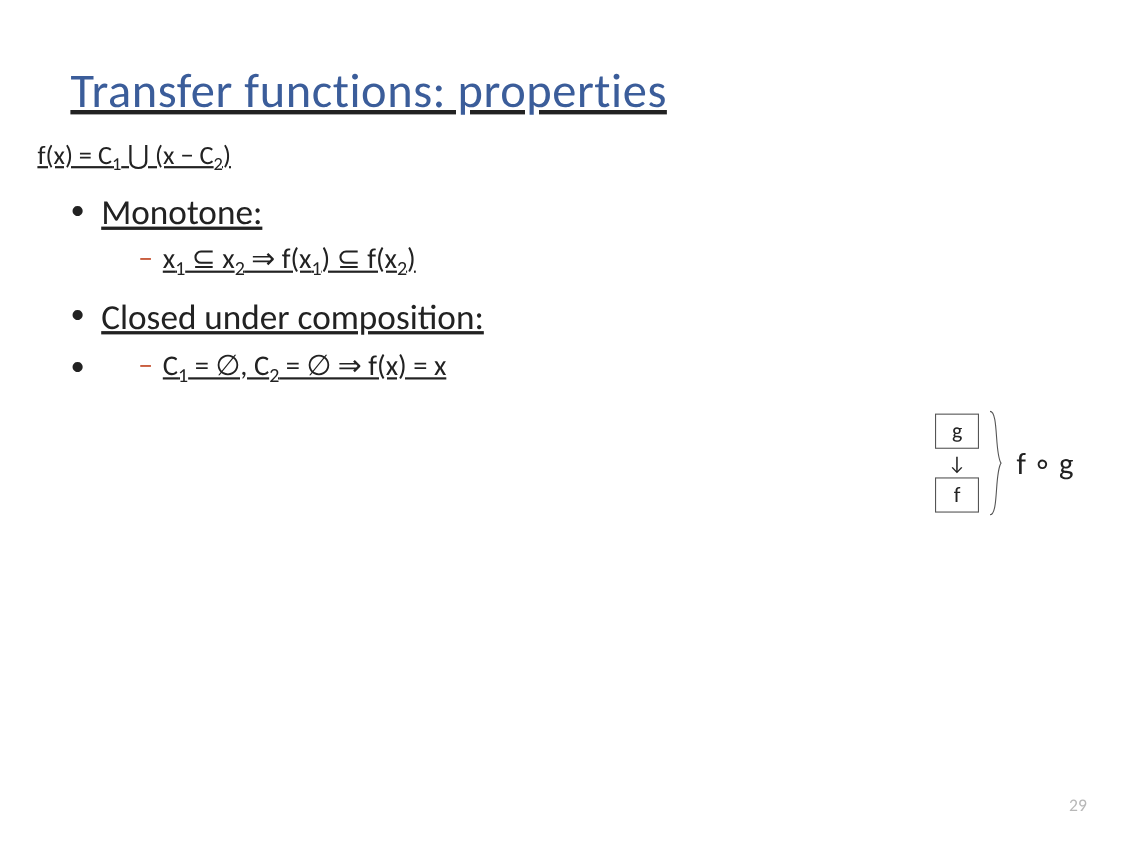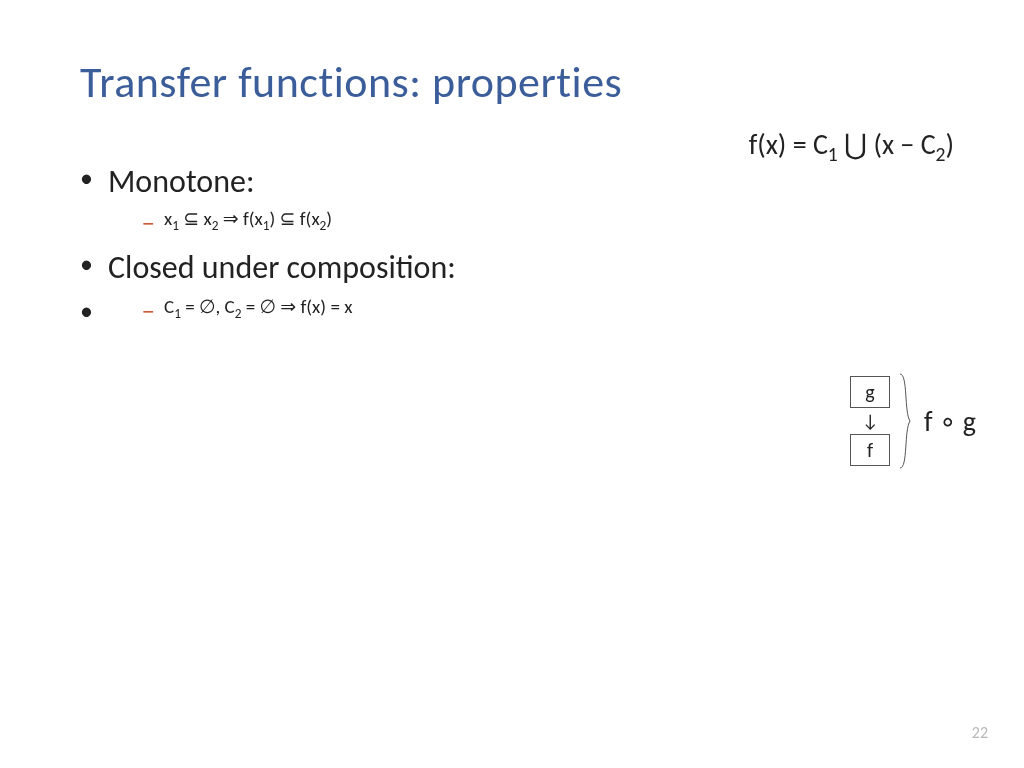--- a/index.html
+++ b/index.html
@@ -10,33 +10,35 @@
     background: #fff;
     font-family: "Calibri", "Segoe UI", Arial, sans-serif;
     color: #222;
     position: relative;
   }
   .slide {
     width: 1024px;
     height: 764px;
     position: relative;
     box-sizing: border-box;
-    padding: 55px 70px 40px 80px;
+    padding: 55px 70px 40px 64px;
+    text-decoration: underline;
   }
   .title {
     font-size: 44px;
     color: #3b5d9a;
     font-weight: 400;
     margin-bottom: 18px;
     letter-spacing: 0.5px;
   }
   .formula {
-    font-size: 28px;
-    text-align: right;
+    font-size: 24px;
+    text-align: left;
     margin-left: -30px;
+    margin-bottom: 18px;
   }
   ul.top {
     list-style: none;
     padding: 0;
     margin: 0;
   }
   ul.top > li {
     font-size: 32px;
     margin-bottom: 8px;
     position: relative;
@@ -49,21 +51,21 @@
     top: 0;
     color: #222;
     font-size: 26px;
   }
   ul.sub {
     list-style: none;
     padding: 0;
     margin: 6px 0 18px 34px;
   }
   ul.sub > li {
-    font-size: 19px;
+    font-size: 26px;
     margin-bottom: 8px;
     position: relative;
     padding-left: 22px;
     color: #222;
   }
   ul.sub > li::before {
     content: "−";
     position: absolute;
     left: 0;
     top: 0;
@@ -156,14 +158,14 @@
       <div class="box">f</div>
     </div>
     <div class="brace">
       <svg width="14" height="98" viewBox="0 0 14 98">
         <path d="M2 2 C10 2 6 40 12 49 C6 58 10 96 2 96" stroke="#555" fill="none" stroke-width="1"></path>
       </svg>
     </div>
     <div class="bracelabel">f ∘ g</div>
   </div>
 
-  <div class="pagenum">22</div>
+  <div class="pagenum">29</div>
 </div>
 
 </body></html>

